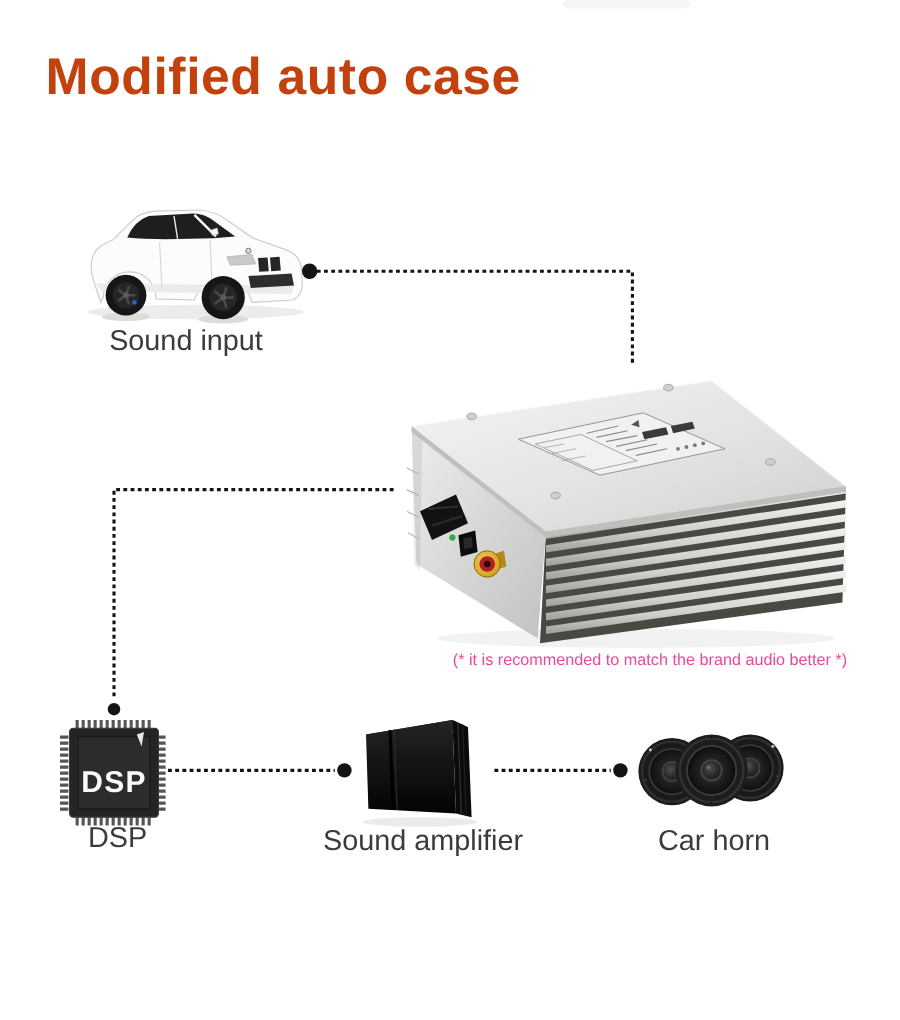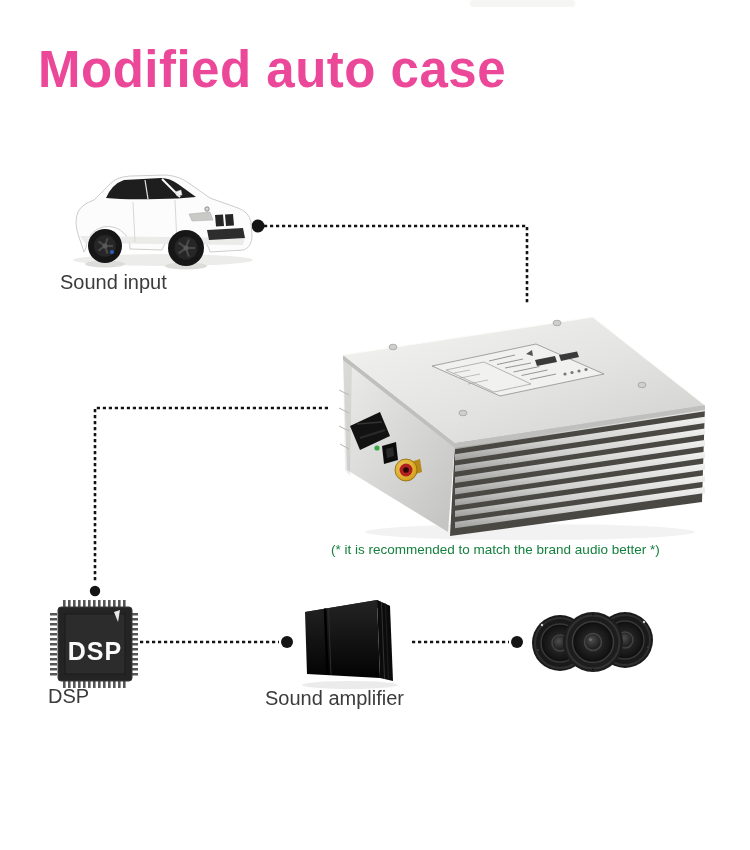--- a/index.html
+++ b/index.html
@@ -1,34 +1,34 @@
 <!DOCTYPE html>
 <html><head>
 <meta charset="utf-8">
 <style>
   * { margin:0; padding:0; box-sizing:border-box; }
   body { background:#ffffff; font-family:"Liberation Sans", sans-serif; }
   .canvas { position:relative; width:750px; height:850px; background:#ffffff; overflow:hidden; }
   .page-title {
     position:absolute; left:38px; top:40px; width:520px;
-    font-size:51px; font-weight:700; color:#ec4899; letter-spacing:0.5px;
+    font-size:43px; font-weight:700; color:#c2410c; letter-spacing:0.5px;
   }
   .top-smudge { position:absolute; left:470px; top:0; width:105px; height:7px;
     background:#f5f5f4; border-radius:4px; }
   .conn-layer { position:absolute; left:0; top:0; width:750px; height:850px; }
   .node-label {
-    position:absolute; color:#3b3b3b; font-size:20px; text-align:left;
+    position:absolute; color:#3b3b3b; font-size:24px; text-align:center;
   }
   .sound-input-label { left:60px; top:271px; width:190px; }
   .dsp-label   { left:48px;  top:685px; width:100px; }
   .pamp-label  { left:265px; top:687px; width:175px; }
   .horn-label  { left:535px; top:687px; width:120px; }
   .note-text {
-    position:absolute; left:331px; top:542px; width:350px; text-align:left;
-    font-size:13.5px; color:#15803d;
+    position:absolute; left:356px; top:542px; width:350px; text-align:right;
+    font-size:13.5px; color:#ec4899;
   }
   .car-svg  { position:absolute; left:55px;  top:160px; }
   .amp-svg  { position:absolute; left:330px; top:300px; }
   .dsp-svg  { position:absolute; left:46px;  top:596px; }
   .pamp-svg { position:absolute; left:295px; top:595px; }
   .spk-svg  { position:absolute; left:520px; top:605px; }
   .dash-line { stroke:#141414; stroke-width:2.6; stroke-dasharray:3.2 2.8; fill:none; }
   .dash-dot  { fill:#141414; }
 </style>
 </head>
@@ -263,14 +263,15 @@
       <circle cx="73" cy="37" r="20.5" fill="#101010" stroke="#3c3c3c" stroke-width="1.5"></circle>
       <circle cx="73" cy="37" r="18" fill="url(#coneGrad)"></circle>
       <circle cx="73" cy="37" r="8.5" fill="none" stroke="#464646" stroke-width="1.5"></circle>
       <circle cx="73" cy="37" r="7" fill="url(#capGrad)"></circle>
       <circle cx="70.5" cy="34.5" r="1.6" fill="#6a6a6a"></circle>
       <circle cx="73" cy="9.5" r="1.2" fill="#0a0a0a" stroke="#444" stroke-width="0.4"></circle>
       <circle cx="73" cy="64.5" r="1.2" fill="#0a0a0a" stroke="#444" stroke-width="0.4"></circle>
     </g>
   </svg>
 
+  <div class="node-label horn-label">Car horn</div>
 
 </div>
 
 </body></html>

